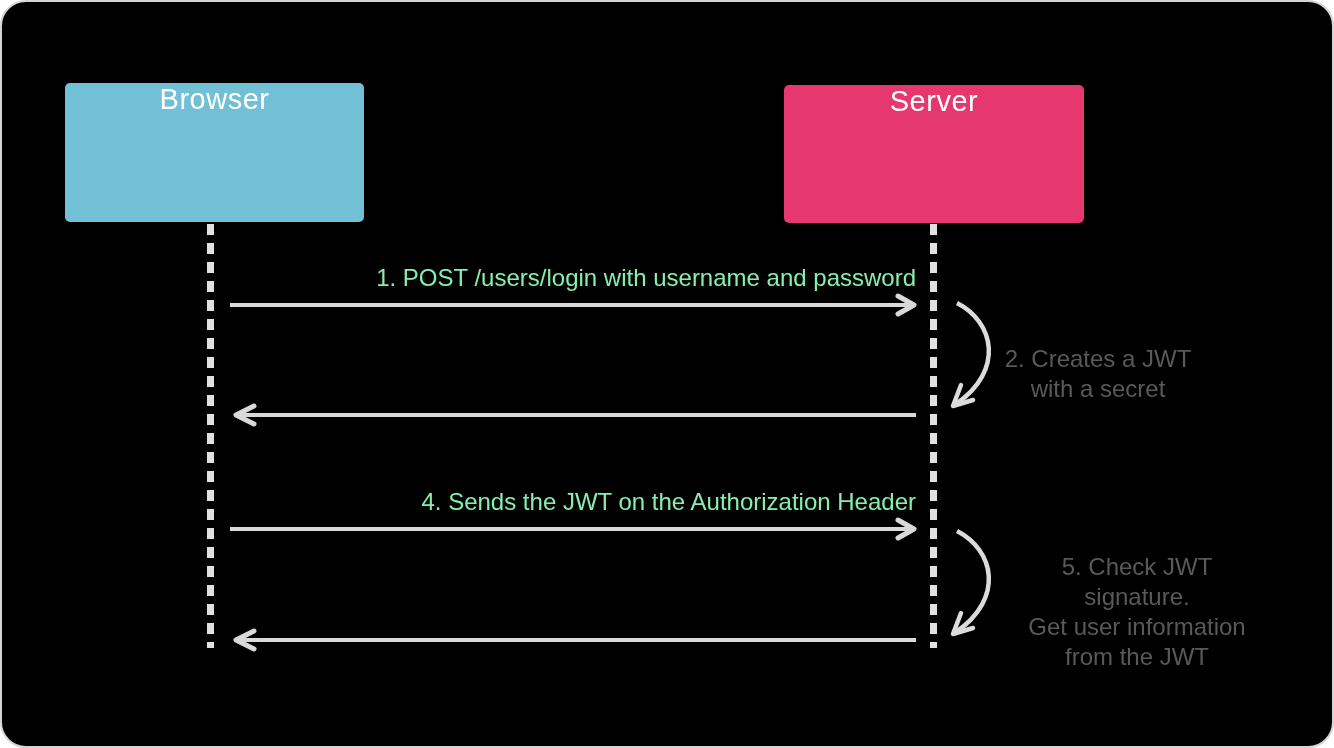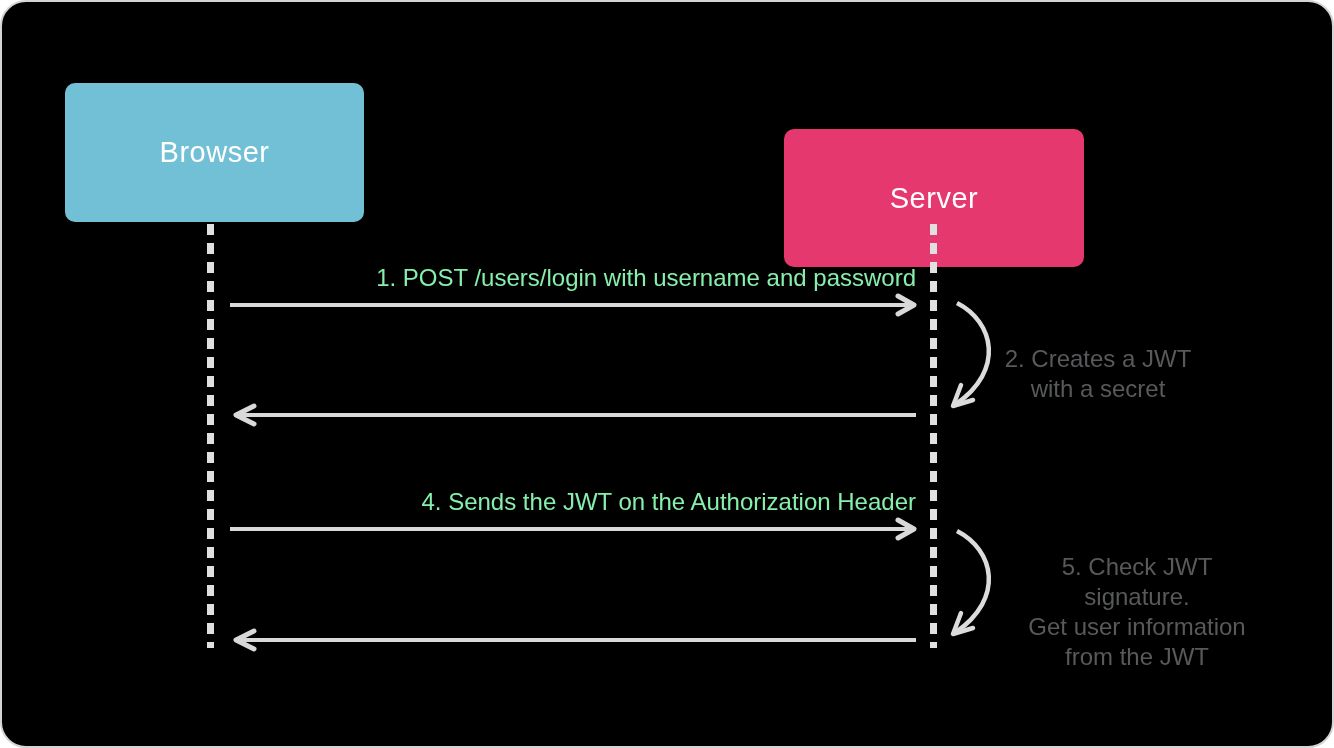--- a/index.html
+++ b/index.html
@@ -8,22 +8,22 @@
     width: 1334px; height: 748px;
     box-sizing: border-box;
     background: #000000;
     border: 2px solid #d4d4d4;
     border-radius: 26px;
     overflow: hidden;
     font-family: "Liberation Sans", sans-serif;
   }
   .actor-box {
     position: absolute;
-    border-radius: 10px;
-    display: flex; align-items: center; justify-content: center;
+    border-radius: 5px;
+    display: flex; justify-content: center;
     color: #ffffff;
     font-size: 29px;
     font-weight: 500;
     letter-spacing: 0.5px;
   }
   .actor-browser { left: 63px; top: 81px; width: 299px; height: 139px; }
   .actor-server  { left: 782px; top: 83px; width: 300px; height: 138px; }
   .lifeline {
     position: absolute;
     width: 7px;
@@ -57,21 +57,21 @@
   .side-label-5 { left: 1004px; top: 540px; width: 262px; }
 </style>
 </head>
 <body>
 
 <div class="canvas">
 
   <div class="actor-box actor-browser" style="background: rgb(114, 192, 214);">
     <span>Browser</span>
   </div>
-  <div class="actor-box actor-server" style="background: rgb(228, 56, 110); margin-top: 44px;">
+  <div class="actor-box actor-server" style="background: rgb(228, 56, 110);">
     <span>Server</span>
   </div>
 
   <div class="lifeline lifeline-browser"></div>
   <div class="lifeline lifeline-server"></div>
 
   <svg class="arrow-layer" width="1334" height="748" viewBox="0 0 1334 748">
     <g stroke="#d9d9d9" fill="none">
       <line x1="228" y1="303" x2="908" y2="303" stroke-width="4"></line>
       <polyline points="896,294 912,303 896,312" stroke-width="5" stroke-linecap="round" stroke-linejoin="round"></polyline>

